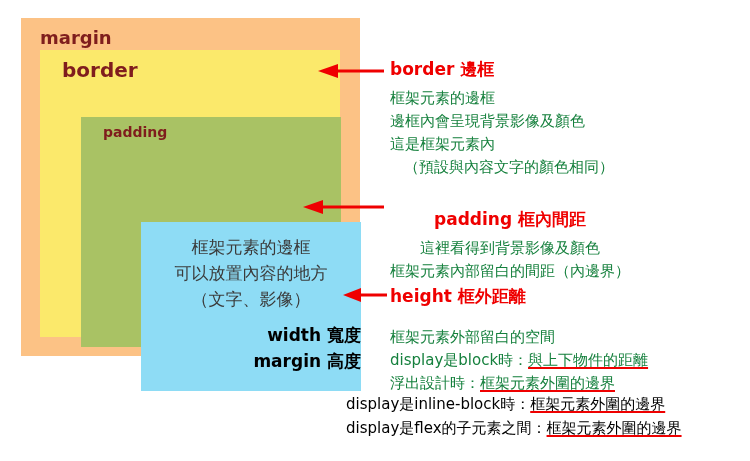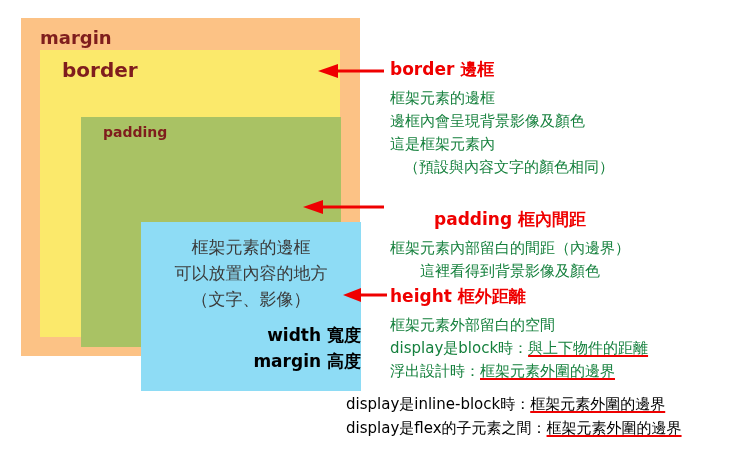--- a/index.html
+++ b/index.html
@@ -188,28 +188,28 @@
     <span class="line">框架元素的邊框</span>
     <span class="line">邊框內會呈現背景影像及顏色</span>
     <span class="line">這是框架元素內</span>
     <span class="line indent">（預設與內容文字的顏色相同）</span>
   </div>
 </div>
 
 <div class="anno" id="anno-padding">
   <div class="anno-title">padding 框內間距</div>
   <div class="anno-lines">
+    <span class="line">這裡看得到背景影像及顏色</span>
     <span class="line">框架元素內部留白的間距（內邊界）</span>
-    <span class="line">這裡看得到背景影像及顏色</span>
   </div>
 </div>
 
 <div class="anno" id="anno-margin">
   <div class="anno-title">height 框外距離</div>
-  <div class="anno-lines" style="margin-top:6px;">
+  <div class="anno-lines" style="margin-top:18px;">
     <span class="line">框架元素外部留白的空間</span>
     <span class="line"><span>display是block時：</span><span class="u-red">與上下物件的距離</span></span>
     <span class="line"><span>浮出設計時：</span><span class="u-red">框架元素外圍的邊界</span></span>
   </div>
 </div>
 
 <div id="footnotes">
   <span class="line"><span>display是inline-block時：</span><span class="u-red">框架元素外圍的邊界</span></span>
   <span class="line"><span>display是flex的子元素之間：</span><span class="u-red">框架元素外圍的邊界</span></span>
 </div>

